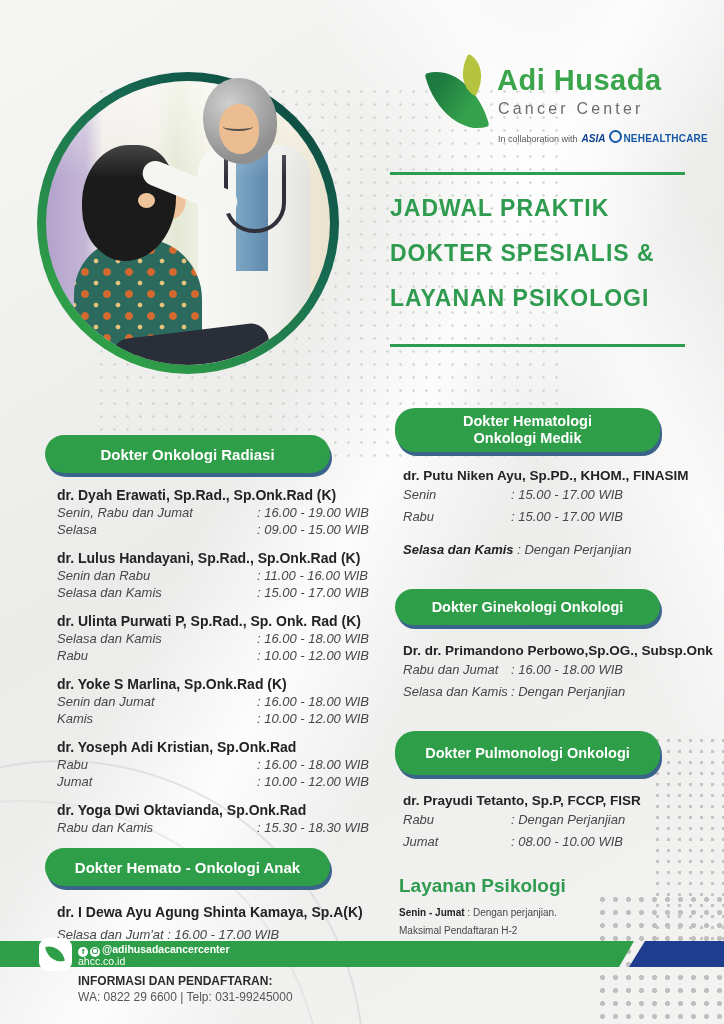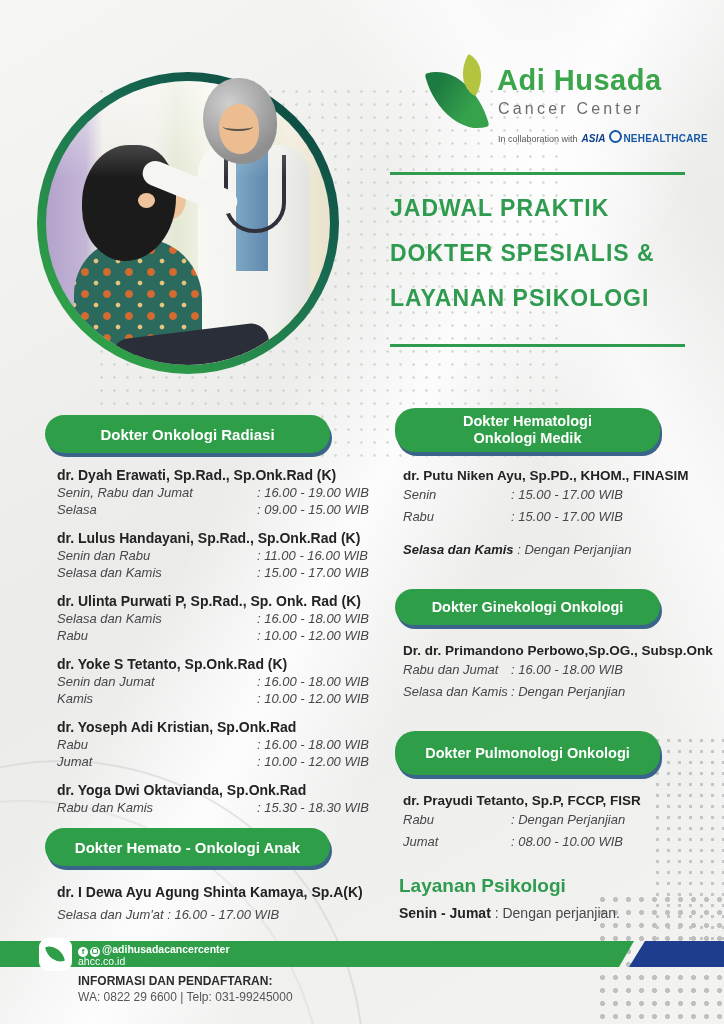--- a/index.html
+++ b/index.html
@@ -83,27 +83,27 @@
   .doc-name{font-size:14px;font-weight:700;color:#232323;line-height:17px;white-space:nowrap;}
   .drow{font-size:13px;color:#474749;line-height:17px;white-space:nowrap;font-style:italic;}
   .col-right .drow{line-height:22px;font-size:13px;}
   .dday{display:inline-block;vertical-align:top;}
   .col-left .dday{min-width:200px;}
   .col-right .dday{min-width:108px;}
   .col-right .doc-name{font-size:13.5px;}
   .note-row{margin-top:11px;}
   .bold{font-weight:700;color:#232323;}
   .sec-gap-l{margin-top:4px;margin-bottom:18px;}
-  .first-gap{margin-bottom:14px;}
+  .first-gap{margin-bottom:14px;margin-top:20px;}
   .sec-gap-r{margin-top:28px;margin-bottom:17px;}
 
   
   .psych{margin-top:22px;padding-left:4px;}
   .psych-title{font-size:19px;font-weight:700;color:#2e9b4f;margin-bottom:7px;}
-  .psych-row{font-size:14px;color:#474749;line-height:18px;}
+  .psych-row{font-size:10px;color:#474749;line-height:18px;}
 
   
   .footer-bar{left:0;top:941px;width:640px;height:26px;background:#2f9e48;
     clip-path:polygon(0 0,634px 0,619px 100%,0 100%);z-index:1;}
   .footer-blue{left:629px;top:941px;width:95px;height:26px;background:#1e3d8f;
     clip-path:polygon(16px 0,100% 0,100% 100%,0 100%);z-index:1;}
   .leaf-badge{left:39px;top:938px;width:33px;height:33px;background:#fff;border-radius:9px;z-index:2;}
   .leaf-badge .glyph{position:absolute;left:8px;top:7px;width:16px;height:18px;border-radius:6% 100% 6% 100%;
     background:#2f9e48;transform:rotate(-14deg);}
   .footer-handle{left:78px;top:943px;z-index:2;color:#fff;font-size:10.5px;font-weight:700;white-space:nowrap;}
@@ -183,21 +183,21 @@
       <div class="drow"><span class="dday">Selasa dan Kamis</span><span class="dtime">: 15.00 - 17.00 WIB</span></div>
     </div>
 
     <div class="doc">
       <div class="doc-name">dr. Ulinta Purwati P, Sp.Rad., Sp. Onk. Rad (K)</div>
       <div class="drow"><span class="dday">Selasa dan Kamis</span><span class="dtime">: 16.00 - 18.00 WIB</span></div>
       <div class="drow"><span class="dday">Rabu</span><span class="dtime">: 10.00 - 12.00 WIB</span></div>
     </div>
 
     <div class="doc">
-      <div class="doc-name">dr. Yoke S Tetanto, Sp.Onk.Rad (K)</div>
+      <div class="doc-name">dr. Yoke S Marlina, Sp.Onk.Rad (K)</div>
       <div class="drow"><span class="dday">Senin dan Jumat</span><span class="dtime">: 16.00 - 18.00 WIB</span></div>
       <div class="drow"><span class="dday">Kamis</span><span class="dtime">: 10.00 - 12.00 WIB</span></div>
     </div>
 
     <div class="doc">
       <div class="doc-name">dr. Yoseph Adi Kristian, Sp.Onk.Rad</div>
       <div class="drow"><span class="dday">Rabu</span><span class="dtime">: 16.00 - 18.00 WIB</span></div>
       <div class="drow"><span class="dday">Jumat</span><span class="dtime">: 10.00 - 12.00 WIB</span></div>
     </div>
 
@@ -245,20 +245,21 @@
 
     <div class="doc" style="padding-left:8px;">
       <div class="doc-name">dr. Prayudi Tetanto, Sp.P, FCCP, FISR</div>
       <div class="drow"><span class="dday">Rabu</span><span class="dtime">: Dengan Perjanjian</span></div>
       <div class="drow"><span class="dday">Jumat</span><span class="dtime">: 08.00 - 10.00 WIB</span></div>
     </div>
 
     <div class="psych">
       <div class="psych-title">Layanan Psikologi</div>
       <div class="psych-row"><span class="bold">Senin - Jumat</span> <span>: Dengan perjanjian.</span></div>
+      <div class="psych-row">Maksimal Pendaftaran H-2</div>
     </div>
   </div>
 
   <div class="layer footer-bar"></div>
   <div class="layer footer-blue"></div>
   <div class="layer leaf-badge">
     <div class="glyph"></div>
   </div>
   <div class="layer footer-handle">
     <span class="soc">f</span><span class="soc soc-ig"></span><span>@adihusadacancercenter</span>

